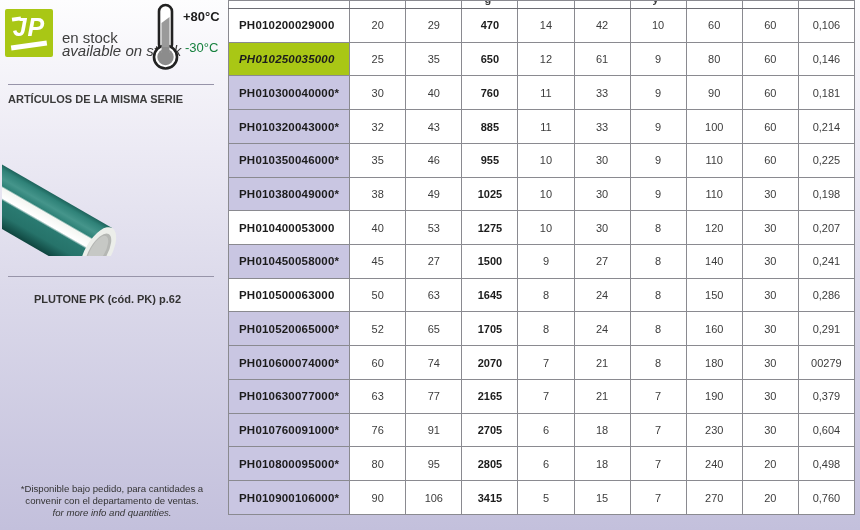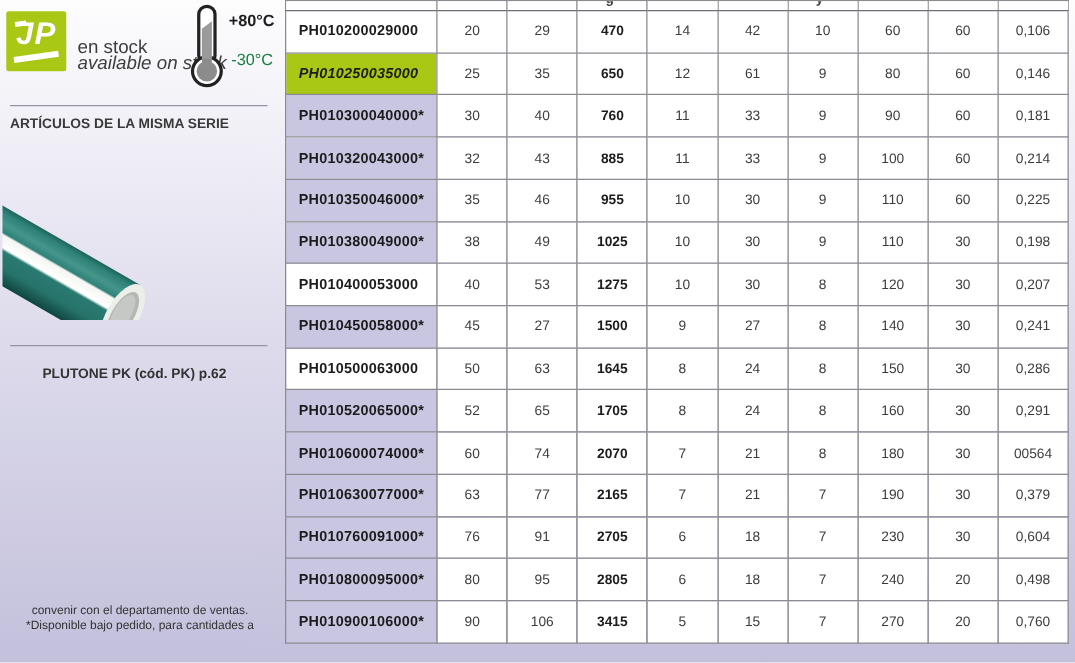--- a/index.html
+++ b/index.html
@@ -101,22 +101,23 @@
         <ellipse cx="147" cy="27" rx="7" ry="17" fill="#c6c8c5"></ellipse>
       </g>
     </svg>
   </div>
 
   <div class="caption">PLUTONE PK (cód. PK) p.62</div>
 
   <div class="divider d2"></div>
 
   <div class="footnote">
+    <div>*Disponible bajo pedido, para cantidades a</div>
     <div>convenir con el departamento de ventas.</div>
-    <div>*Disponible bajo pedido, para cantidades a</div>
+    <div class="it">for more info and quantities.</div>
   </div>
 </div>
 
 <table class="catalog-table">
   <colgroup>
     <col style="width:121px">
     <col style="width:56px">
       <col style="width:56px">
       <col style="width:56px">
     <col style="width:56px">
@@ -268,21 +269,21 @@
       <tr>
     <td class="code bg-lavender"><span>PH010600074000*</span></td>
     <td class="val">60</td>
     <td class="val">74</td>
     <td class="val bold-col">2070</td>
     <td class="val">7</td>
     <td class="val">21</td>
     <td class="val">8</td>
     <td class="val">180</td>
     <td class="val">30</td>
-    <td class="val">00564</td>
+    <td class="val">00279</td>
   </tr>
       <tr>
     <td class="code bg-lavender"><span>PH010630077000*</span></td>
     <td class="val">63</td>
     <td class="val">77</td>
     <td class="val bold-col">2165</td>
     <td class="val">7</td>
     <td class="val">21</td>
     <td class="val">7</td>
     <td class="val">190</td>

